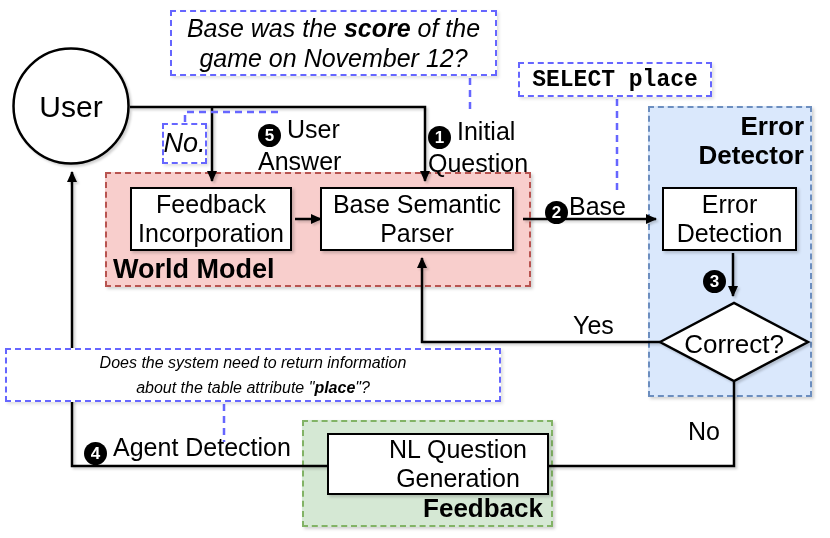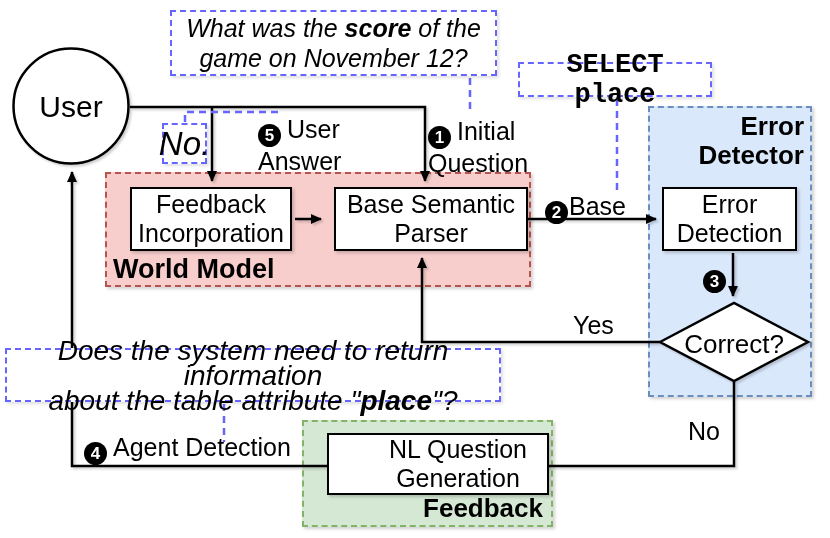--- a/index.html
+++ b/index.html
@@ -20,38 +20,38 @@
   .act-label{right:8px;bottom:1px;font-size:26px;}
 
   
   .node{
     position:absolute;background:#fff;border:2.5px solid #000;
     display:flex;align-items:center;justify-content:center;text-align:center;
     font-size:25px;line-height:29px;white-space:pre-line;
     box-shadow:2px 2px 3px rgba(0,0,0,0.2);
   }
   .node.feedback{left:130px;top:187px;width:158px;height:60px;}
-  .node.parser{left:334px;top:187px;width:190px;height:60px;}
+  .node.parser{left:320px;top:187px;width:190px;height:60px;}
   .node.errdet{left:662px;top:187px;width:131px;height:60px;}
   .node.nlgen{left:327px;top:433px;width:178px;height:58px;padding-left:40px;}
   .diamond-label{position:absolute;left:662px;top:329px;width:144px;text-align:center;font-size:26px;}
   .user-label{position:absolute;left:13px;top:90px;width:116px;text-align:center;font-size:30px;}
 
   
   .speech{
     position:absolute;background:#fff;border:2.5px dashed #6666ff;
     display:flex;flex-direction:column;align-items:center;justify-content:center;
     text-align:center;font-style:italic;box-shadow:2px 2px 3px rgba(0,0,0,0.12);
   }
   .speech b{font-weight:bold;}
   .speech.qtop{left:170px;top:10px;width:323px;height:62px;font-size:25px;line-height:30px;}
   .speech.sql{left:518px;top:62px;width:190px;height:31px;font-style:normal;
-    font-family:"Liberation Mono","DejaVu Sans Mono",monospace;font-weight:bold;font-size:27px;}
-  .speech.noanswer{left:162px;top:123px;width:41px;height:37px;font-size:33px;}
-  .speech.qbottom{left:5px;top:348px;width:492px;height:50px;font-size:28px;line-height:25px;}
+    font-family:"Liberation Mono","DejaVu Sans Mono",monospace;font-weight:bold;font-size:23px;}
+  .speech.noanswer{left:162px;top:123px;width:41px;height:37px;font-size:27px;}
+  .speech.qbottom{left:5px;top:348px;width:492px;height:50px;font-size:16px;line-height:25px;}
 
   
   .lbl{position:absolute;font-size:25px;line-height:28px;}
   .badge{
     display:inline-block;width:23px;height:23px;border-radius:50%;background:#000;color:#fff;
     text-align:center;line-height:23px;font-size:17px;font-weight:bold;vertical-align:-3px;font-style:normal;
   }
   .lbl .l1{margin-left:6px;}
   .lbl.tight .l1{margin-left:1px;}
   .lbl .l2{display:block;}
@@ -110,21 +110,21 @@
   <div class="node parser">Base Semantic
 Parser</div>
   <div class="node errdet">Error
 Detection</div>
   <div class="node nlgen">NL Question
 Generation</div>
   <div class="diamond-label">Correct?</div>
   <div class="user-label">User</div>
 
   <div class="speech qtop">
-    <div><span>What was the </span><b>score</b><span> of the</span></div>
+    <div><span>Base was the </span><b>score</b><span> of the</span></div>
     <div>game on November 12?</div>
   </div>
   <div class="speech sql">
     <div>SELECT place</div>
   </div>
   <div class="speech noanswer">
     <div>No.</div>
   </div>
   <div class="speech qbottom">
     <div>Does the system need to return information</div>

